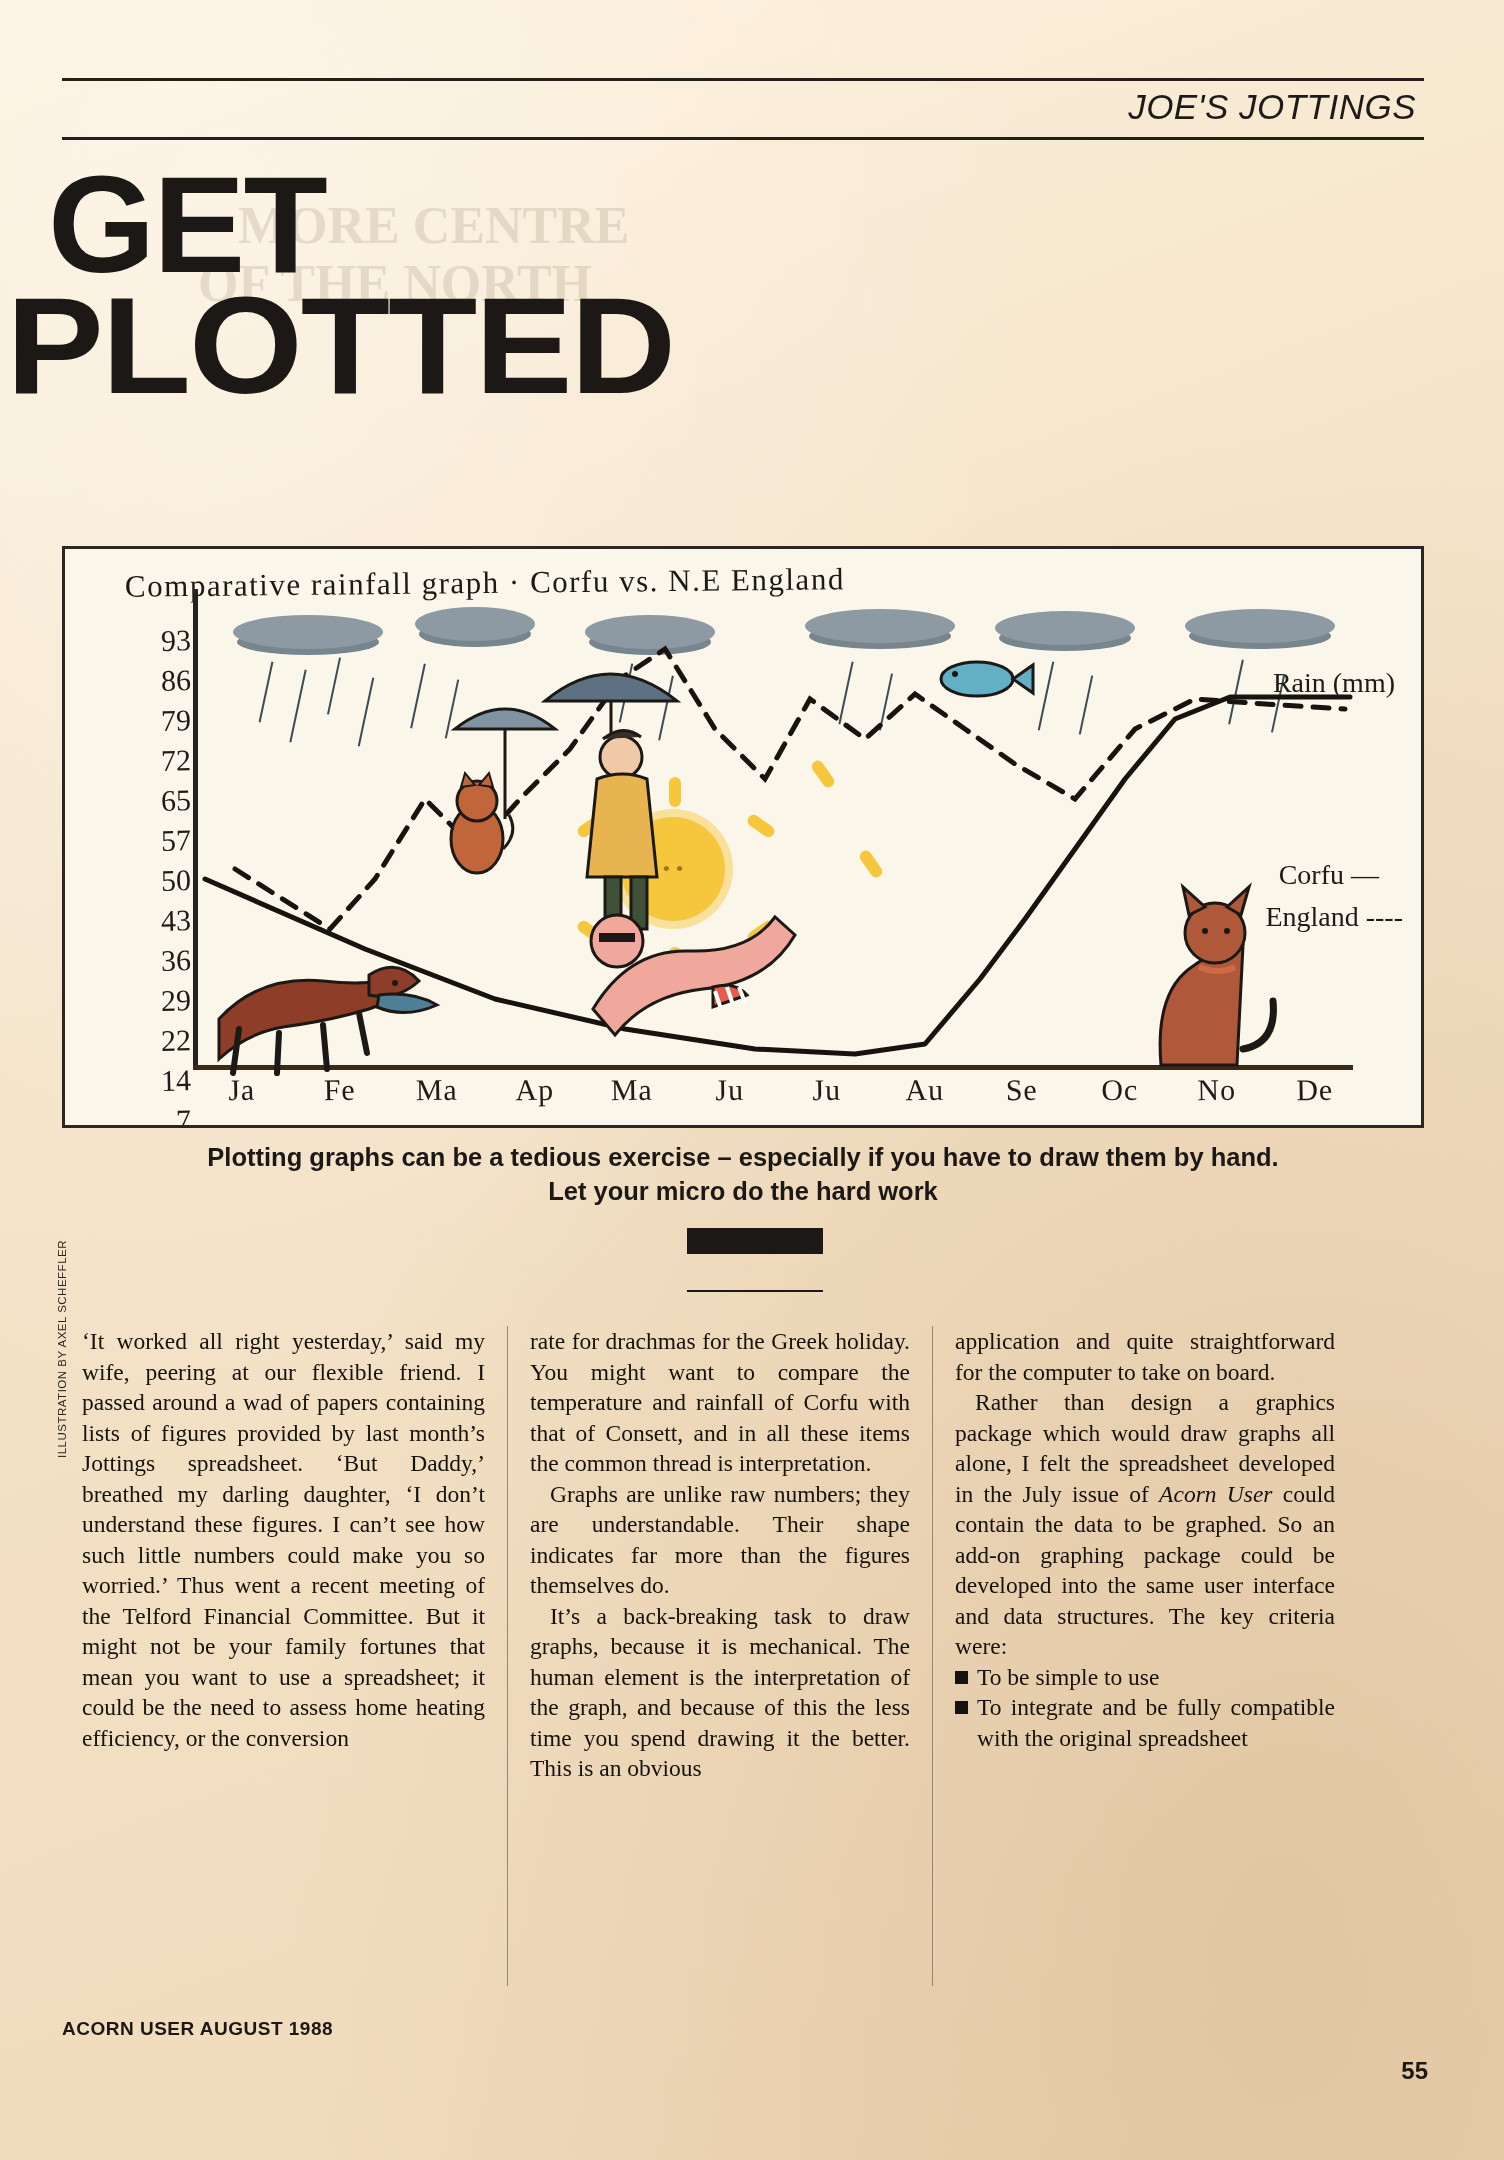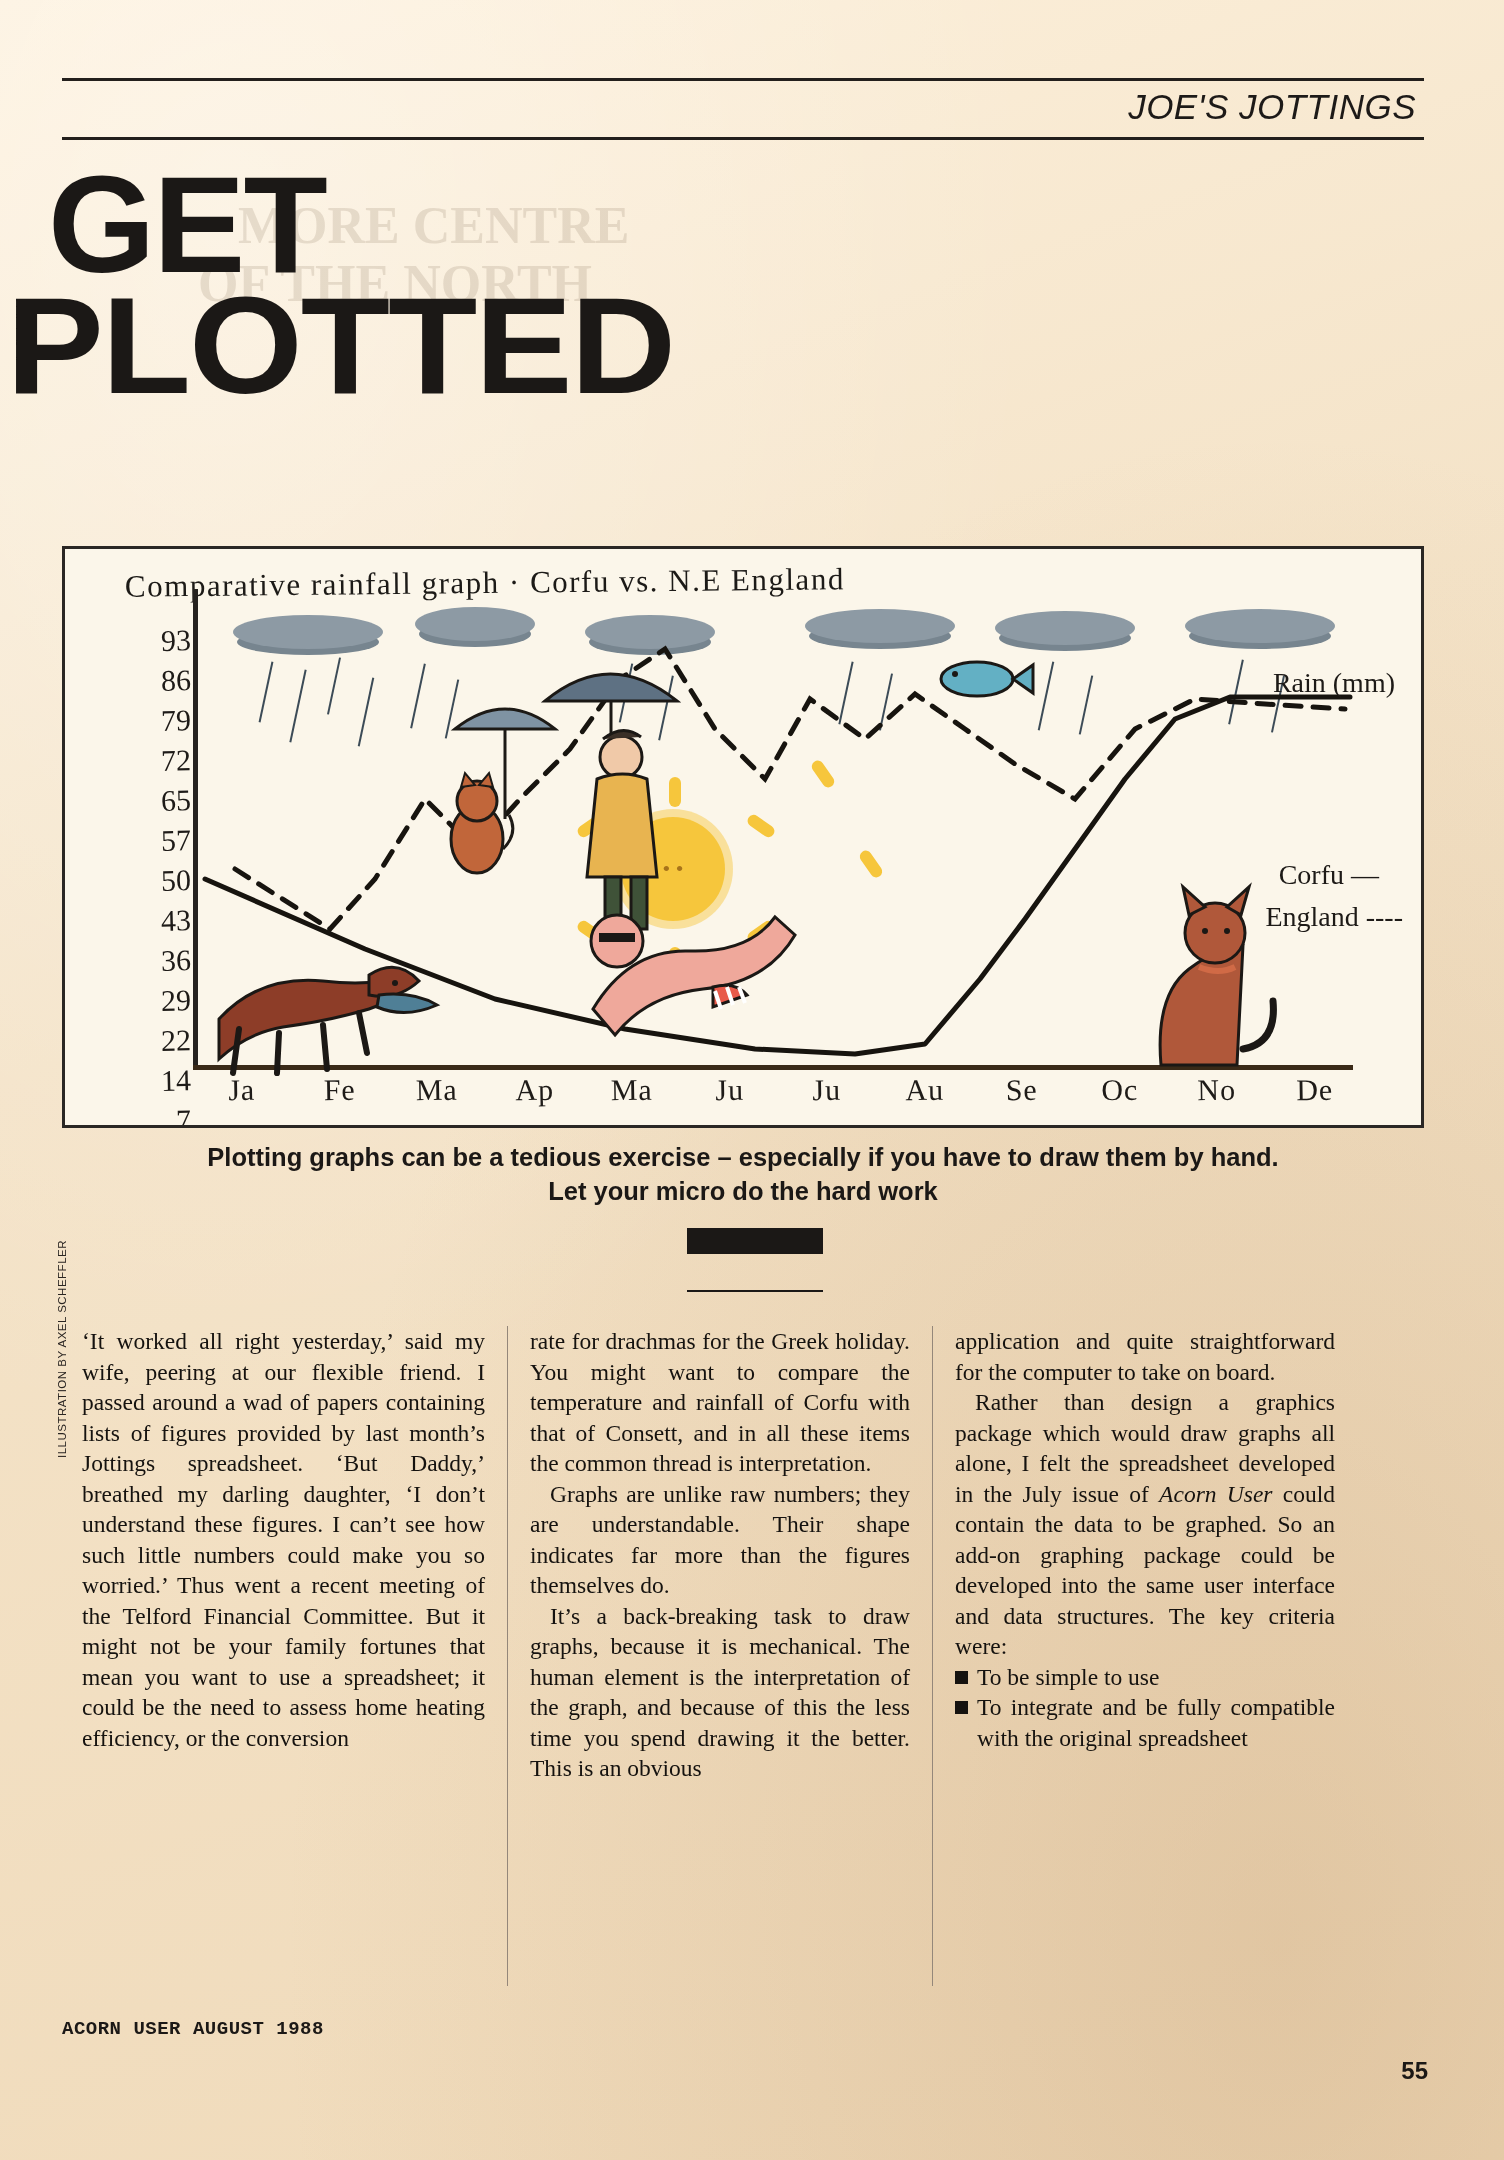--- a/index.html
+++ b/index.html
@@ -270,21 +270,21 @@
     color: #2a2522;
     transform: rotate(-90deg);
     transform-origin: left top;
     white-space: nowrap;
   }
   
   .footer-left {
     position: absolute;
     left: 14px;
     top: 1940px;
-    font-family: Liberation Mono, monospace;
+    font-family: Liberation Sans, sans-serif;
     font-weight: bold;
     font-size: 19px;
     letter-spacing: 0.5px;
     color: #1b1816;
   }
   .footer-right {
     position: absolute;
     right: 10px;
     top: 1935px;
     font-family: "Liberation Sans", sans-serif;

